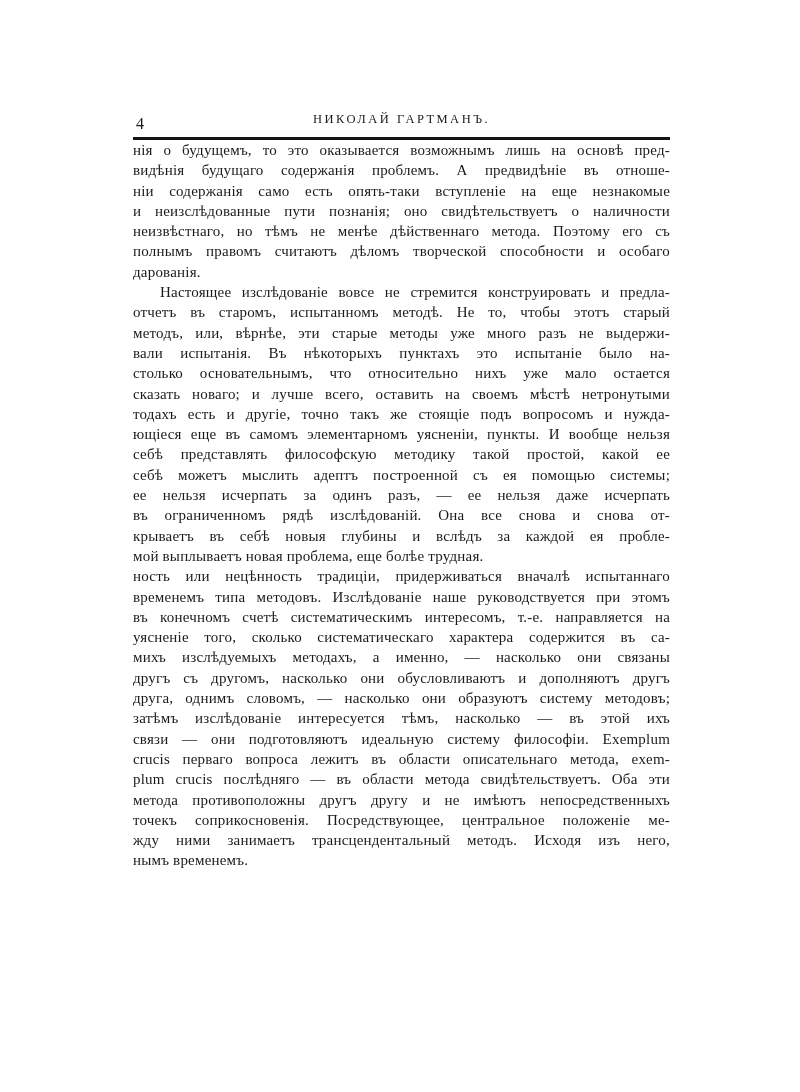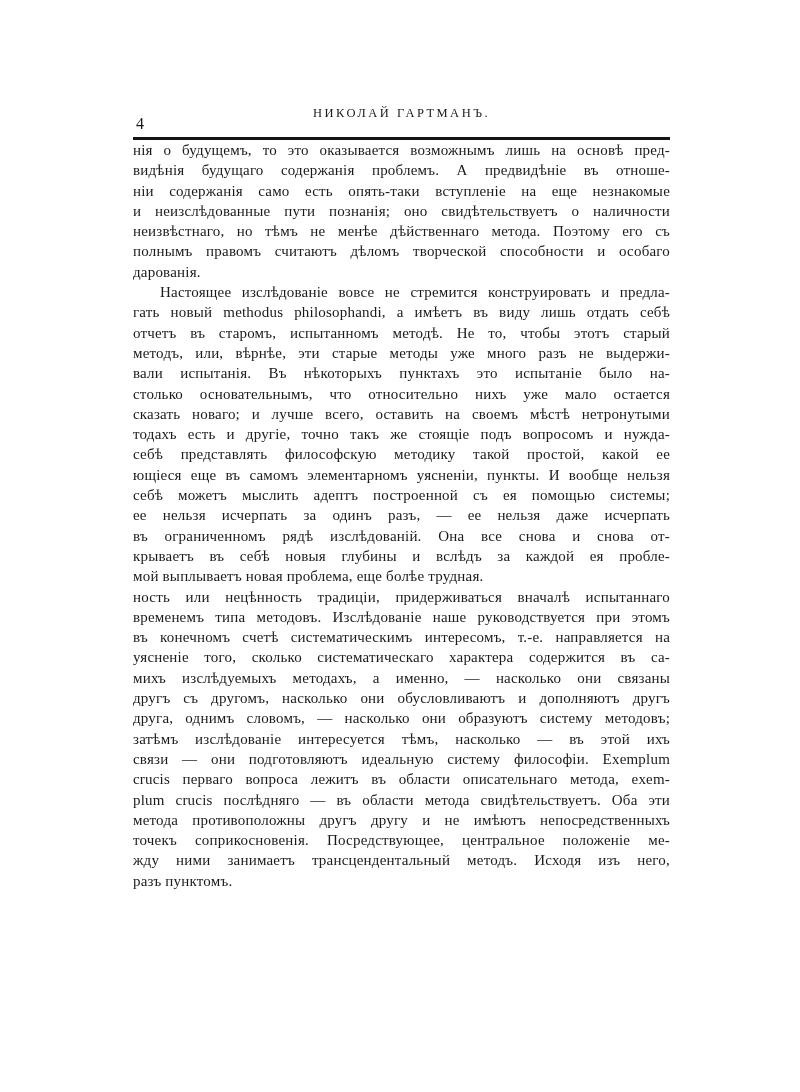--- a/index.html
+++ b/index.html
@@ -31,21 +31,21 @@
     position: absolute;
     left: 3px;
     bottom: 4px;
     font-size: 16px;
     letter-spacing: 1px;
   }
   .running-title {
     position: absolute;
     left: 0;
     right: 0;
-    bottom: 16px;
+    bottom: 10px;
     text-align: center;
     font-size: 12.5px;
     letter-spacing: 2.5px;
     font-weight: 400;
   }
   .text-body {
     font-size: 15px;
     line-height: 20.3px;
     letter-spacing: 0.2px;
   }
@@ -76,29 +76,28 @@
           <div class="line">нія о будущемъ, то это оказывается возможнымъ лишь на основѣ пред-</div>
           <div class="line">видѣнія будущаго содержанія проблемъ. А предвидѣніе въ отноше-</div>
           <div class="line">ніи содержанія само есть опять-таки вступленіе на еще незнакомые</div>
           <div class="line">и неизслѣдованные пути познанія; оно свидѣтельствуетъ о наличности</div>
           <div class="line">неизвѣстнаго, но тѣмъ не менѣе дѣйственнаго метода. Поэтому его съ</div>
           <div class="line">полнымъ правомъ считаютъ дѣломъ творческой способности и особаго</div>
           <div class="line para-last">дарованія.</div>
         </div>
         <div class="paragraph">
           <div class="line indent">Настоящее изслѣдованіе вовсе не стремится конструировать и предла-</div>
-          <div class="line">гать новый methodus philosophandi, а имѣетъ въ виду лишь отдать себѣ</div>
           <div class="line">отчетъ въ старомъ, испытанномъ методѣ. Не то, чтобы этотъ старый</div>
           <div class="line">методъ, или, вѣрнѣе, эти старые методы уже много разъ не выдержи-</div>
           <div class="line">вали испытанія. Въ нѣкоторыхъ пунктахъ это испытаніе было на-</div>
           <div class="line">столько основательнымъ, что относительно нихъ уже мало остается</div>
           <div class="line">сказать новаго; и лучше всего, оставить на своемъ мѣстѣ нетронутыми</div>
           <div class="line">тодахъ есть и другіе, точно такъ же стоящіе подъ вопросомъ и нужда-</div>
+          <div class="line">ющіеся еще въ самомъ элементарномъ уясненіи, пункты. И вообще нельзя</div>
           <div class="line">себѣ представлять философскую методику такой простой, какой ее</div>
-          <div class="line">ющіеся еще въ самомъ элементарномъ уясненіи, пункты. И вообще нельзя</div>
           <div class="line">себѣ можетъ мыслить адептъ построенной съ ея помощью системы;</div>
           <div class="line">ее нельзя исчерпать за одинъ разъ, — ее нельзя даже исчерпать</div>
           <div class="line">въ ограниченномъ рядѣ изслѣдованій. Она все снова и снова от-</div>
           <div class="line">крываетъ въ себѣ новыя глубины и вслѣдъ за каждой ея пробле-</div>
           <div class="line para-last">мой выплываетъ новая проблема, еще болѣе трудная.</div>
         </div>
         <div class="paragraph">
           <div class="line">ность или нецѣнность традиціи, придерживаться вначалѣ испытаннаго</div>
           <div class="line">временемъ типа методовъ. Изслѣдованіе наше руководствуется при этомъ</div>
           <div class="line">въ конечномъ счетѣ систематическимъ интересомъ, т.-е. направляется на</div>
@@ -106,17 +105,17 @@
           <div class="line">михъ изслѣдуемыхъ методахъ, а именно, — насколько они связаны</div>
           <div class="line">другъ съ другомъ, насколько они обусловливаютъ и дополняютъ другъ</div>
           <div class="line">друга, однимъ словомъ, — насколько они образуютъ систему методовъ;</div>
           <div class="line">затѣмъ изслѣдованіе интересуется тѣмъ, насколько — въ этой ихъ</div>
           <div class="line">связи — они подготовляютъ идеальную систему философіи. Exemplum</div>
           <div class="line">crucis перваго вопроса лежитъ въ области описательнаго метода, exem-</div>
           <div class="line">plum crucis послѣдняго — въ области метода свидѣтельствуетъ. Оба эти</div>
           <div class="line">метода противоположны другъ другу и не имѣютъ непосредственныхъ</div>
           <div class="line">точекъ соприкосновенія. Посредствующее, центральное положеніе ме-</div>
           <div class="line">жду ними занимаетъ трансцендентальный методъ. Исходя изъ него,</div>
-          <div class="line para-last">разъ пунктомъ.</div>
+          <div class="line para-last">нымъ временемъ.</div>
         </div>
       </div>
   </div>
 </div>
 
 </body></html>

